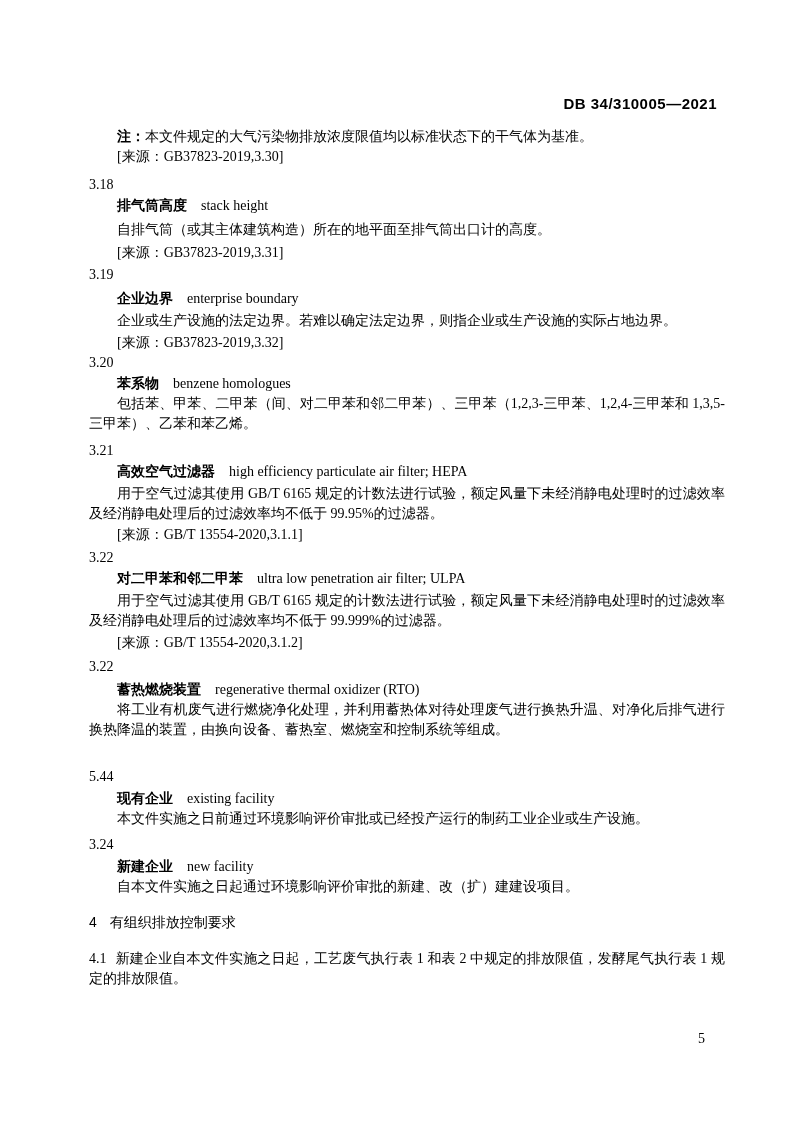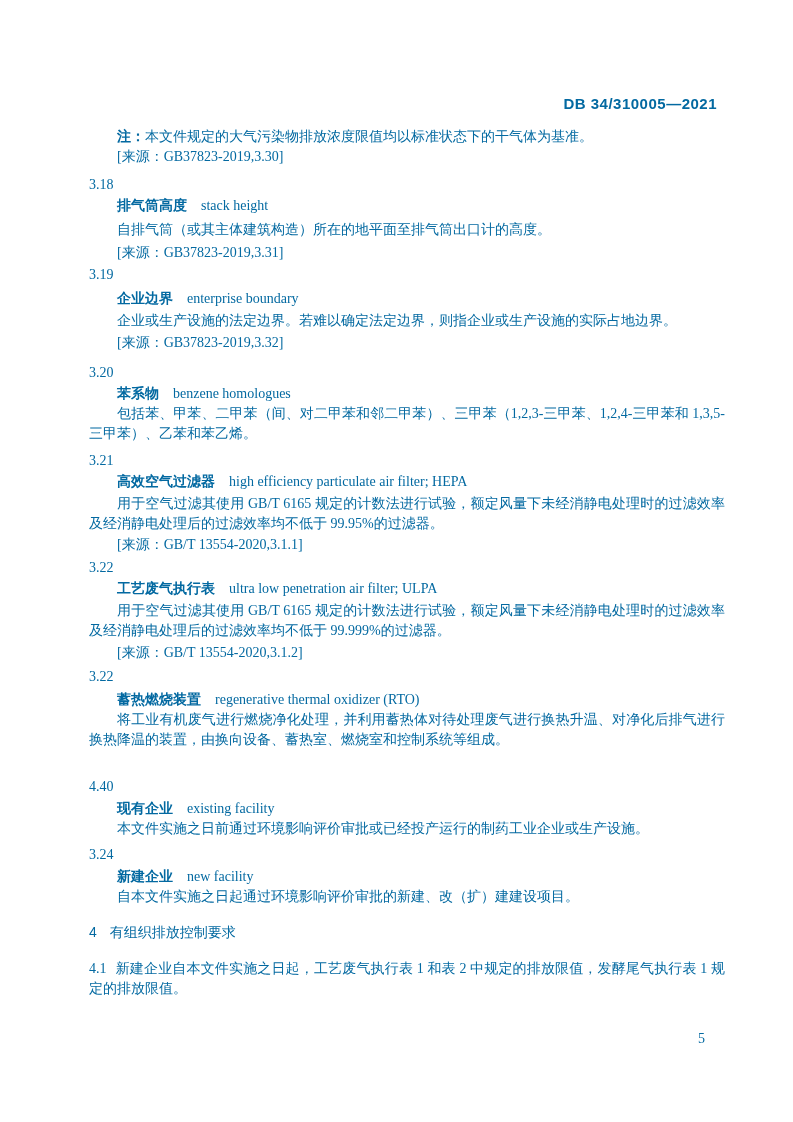--- a/index.html
+++ b/index.html
@@ -1,21 +1,21 @@
 <!DOCTYPE html>
 <html><head>
 <meta charset="utf-8">
 <style>
   * { margin:0; padding:0; box-sizing:border-box; }
   html,body { background:#ffffff; }
   .page {
     position:relative;
     width:793px; height:1122px;
     background:#ffffff;
-    color:#0369a1;
+    color:#000000;
     font-family:"Liberation Serif","DejaVu Serif",serif;
     font-size:14px;
     overflow:hidden;
   }
   .header-code {
     position:absolute;
     top:95px; right:76px;
     font-family:"Liberation Sans","DejaVu Sans",sans-serif;
     font-weight:700;
     font-size:15px;
@@ -64,47 +64,47 @@
     </div>
 
     <div>
       <p class="line clause-number" style="margin-top:2px">3.19</p>
       <p class="line term-line" style="margin-top:3px"><span class="hei">企业边界</span><span class="term-en">enterprise boundary</span></p>
       <p class="line indent" style="margin-top:2px">企业或生产设施的法定边界。若难以确定法定边界，则指企业或生产设施的实际占地边界。</p>
       <p class="line source-line" style="margin-top:2px">[来源：GB37823-2019,3.32]</p>
     </div>
 
     <div>
-      <p class="line clause-number" style="margin-top:10px">3.20</p>
+      <p class="line clause-number" style="margin-top:0">3.20</p>
       <p class="line term-line"><span class="hei">苯系物</span><span class="term-en">benzene homologues</span></p>
       <p class="line indent">包括苯、甲苯、二甲苯（间、对二甲苯和邻二甲苯）、三甲苯（1,2,3-三甲苯、1,2,4-三甲苯和 1,3,5-三甲苯）、乙苯和苯乙烯。</p>
     </div>
 
     <div>
       <p class="line clause-number" style="margin-top:7px">3.21</p>
       <p class="line term-line"><span class="hei">高效空气过滤器</span><span class="term-en">high efficiency particulate air filter; HEPA</span></p>
       <p class="line indent" style="margin-top:2px">用于空气过滤其使用 GB/T 6165 规定的计数法进行试验，额定风量下未经消静电处理时的过滤效率及经消静电处理后的过滤效率均不低于 99.95%的过滤器。</p>
       <p class="line source-line" style="margin-top:1px">[来源：GB/T 13554-2020,3.1.1]</p>
     </div>
 
     <div>
       <p class="line clause-number" style="margin-top:3px">3.22</p>
-      <p class="line term-line"><span class="hei">工艺废气执行表</span><span class="term-en">ultra low penetration air filter; ULPA</span></p>
+      <p class="line term-line"><span class="hei">对二甲苯和邻二甲苯</span><span class="term-en">ultra low penetration air filter; ULPA</span></p>
       <p class="line indent" style="margin-top:2px">用于空气过滤其使用 GB/T 6165 规定的计数法进行试验，额定风量下未经消静电处理时的过滤效率及经消静电处理后的过滤效率均不低于 99.999%的过滤器。</p>
       <p class="line source-line" style="margin-top:2px">[来源：GB/T 13554-2020,3.1.2]</p>
     </div>
 
     <div>
       <p class="line clause-number" style="margin-top:4px">3.22</p>
       <p class="line term-line" style="margin-top:2px"><span class="hei">蓄热燃烧装置</span><span class="term-en">regenerative thermal oxidizer (RTO)</span></p>
       <p class="line indent">将工业有机废气进行燃烧净化处理，并利用蓄热体对待处理废气进行换热升温、对净化后排气进行换热降温的装置，由换向设备、蓄热室、燃烧室和控制系统等组成。</p>
     </div>
 
     <div>
-      <p class="line clause-number" style="margin-top:27px">4.40</p>
+      <p class="line clause-number" style="margin-top:27px">5.44</p>
       <p class="line term-line" style="margin-top:1px"><span class="hei">现有企业</span><span class="term-en">existing facility</span></p>
       <p class="line indent">本文件实施之日前通过环境影响评价审批或已经投产运行的制药工业企业或生产设施。</p>
     </div>
 
     <div>
       <p class="line clause-number" style="margin-top:6px">3.24</p>
       <p class="line term-line" style="margin-top:1px"><span class="hei">新建企业</span><span class="term-en">new facility</span></p>
       <p class="line indent">自本文件实施之日起通过环境影响评价审批的新建、改（扩）建建设项目。</p>
     </div>
 

